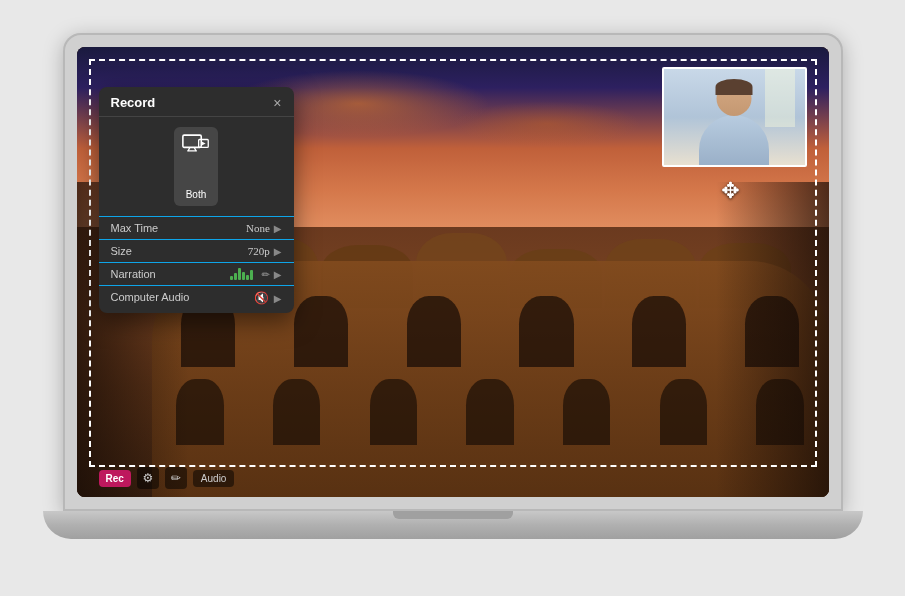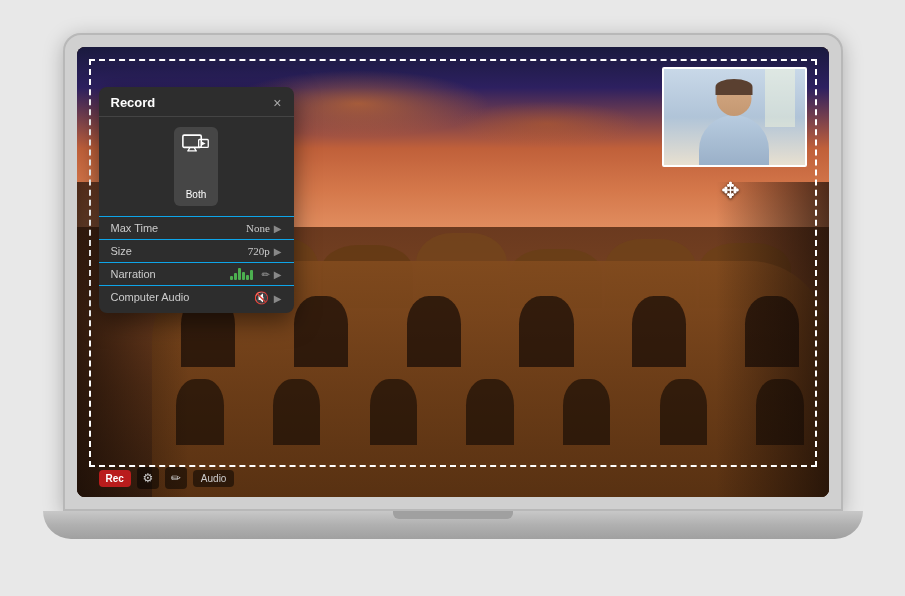--- a/index.html
+++ b/index.html
@@ -291,21 +291,21 @@
       position: absolute;
       bottom: 8px;
       left: 22px;
       display: flex;
       align-items: center;
       gap: 6px;
       z-index: 30;
     }
 
     .rec-btn {
-      background: #b91c1c;
+      background: #be185d;
       color: #fff;
       font-size: 10px;
       font-weight: 700;
       border: none;
       border-radius: 4px;
       padding: 3px 7px;
       cursor: pointer;
     }
 
     .toolbar-icon-btn {

